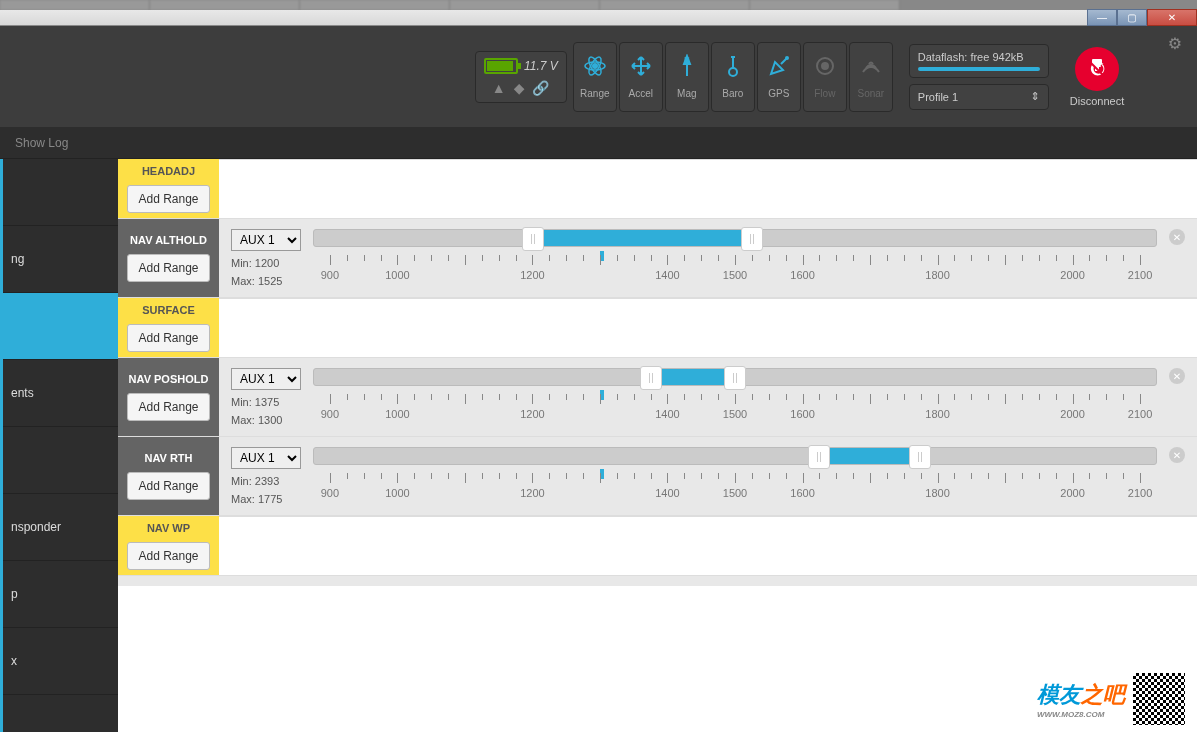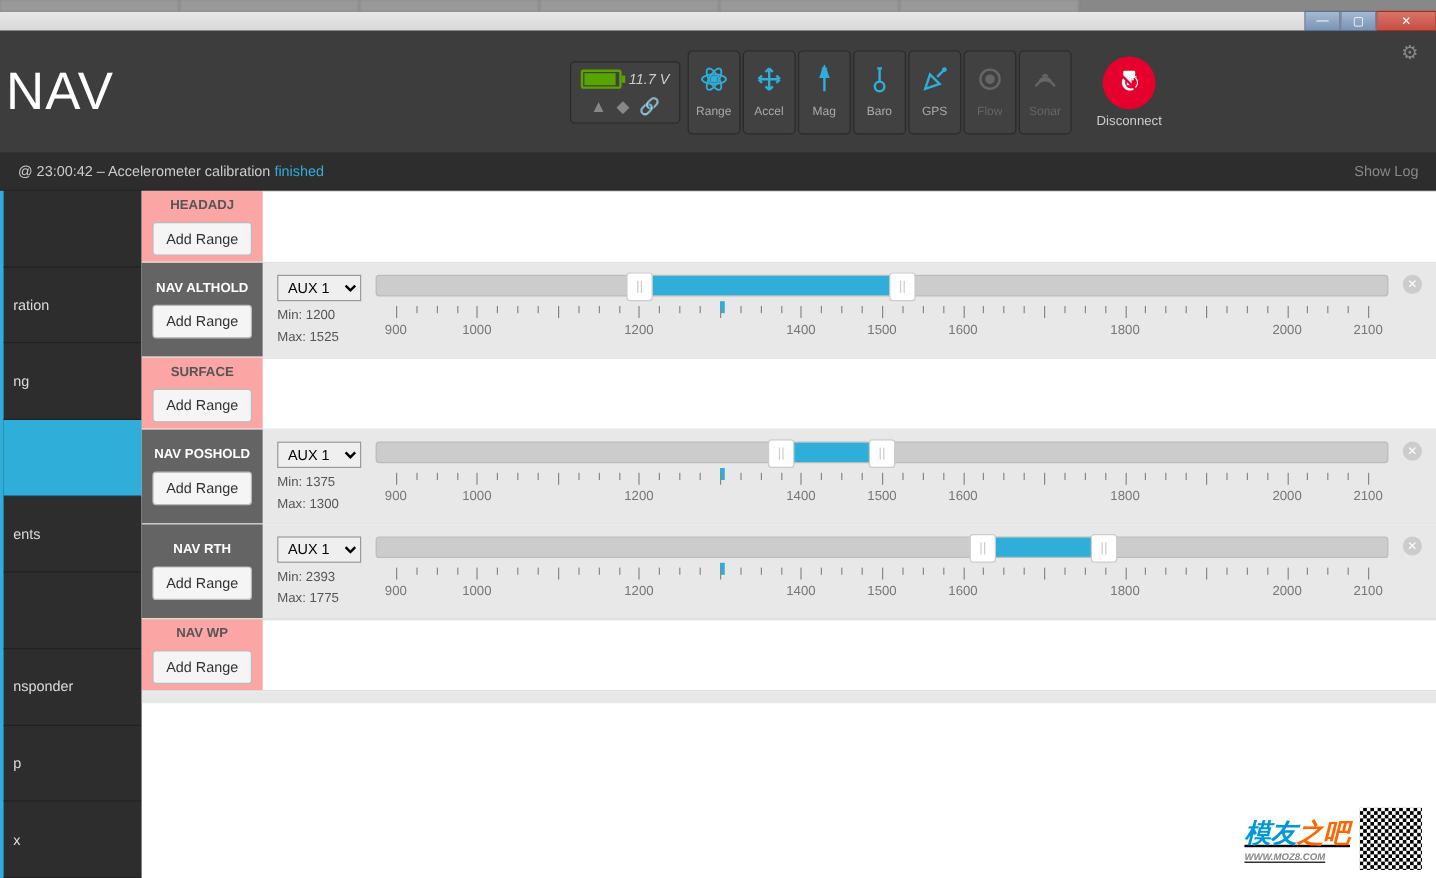--- a/index.html
+++ b/index.html
@@ -64,21 +64,21 @@
 .side-item.active { background: #2faed9; position: relative; }
 
 .content { flex: 1; background: #fff; overflow-y: auto; position: relative; }
 .content::-webkit-scrollbar { width: 16px; }
 .content::-webkit-scrollbar-track { background: #f0f0f0; }
 .content::-webkit-scrollbar-thumb { background: #c0c0c0; }
 
 .mode-block { display: flex; border-bottom: 1px solid #ddd; min-height: 60px; }
 .mode-block.simple { height: 60px; }
 .mode-label-col { width: 101px; background: #646464; display: flex; flex-direction: column; align-items: center; justify-content: center; gap: 8px; padding: 6px 4px; }
-.mode-label-col.light { background: #fca5a5; }
+.mode-label-col.light { background: #fde047; }
 .mode-name { color: #fff; font-size: 11px; font-weight: bold; text-align: center; }
 .mode-label-col.light .mode-name { color: #555; }
 .mode-btn { background: #f5f5f5; border: 1px solid #bbb; border-radius: 3px; padding: 6px 10px; font-size: 12px; color: #333; cursor: pointer; white-space: nowrap; }
 
 .range-body { flex: 1; background: #e8e8e8; padding: 10px 40px 10px 12px; position: relative; display: flex; gap: 12px; }
 .mode-label-col.light + .range-body, .simple .range-body { background: #fff; }
 .simple .range-body { border-top: 1px solid #ddd; }
 
 .aux-col { display: flex; flex-direction: column; gap: 6px; font-size: 11px; color: #555; width: 70px; }
 .aux-sel { border: 1px solid #999; background: #efefef; padding: 2px 4px; font-size: 12px; cursor: pointer; }
@@ -89,21 +89,21 @@
 .handle { position: absolute; top: -3px; width: 22px; height: 24px; background: #fff; border: 1px solid #ccc; border-radius: 3px; cursor: grab; display: flex; align-items: center; justify-content: center; gap: 2px; }
 .handle::before, .handle::after { content: ""; width: 1px; height: 10px; background: #ccc; }
 .marker { position: absolute; top: 22px; width: 4px; height: 10px; background: #2faed9; }
 .ticks { position: relative; height: 16px; margin-top: 8px; }
 .tick { position: absolute; width: 1px; height: 6px; background: #888; top: 0; }
 .tick.major { height: 10px; }
 .tick-lbl { position: absolute; top: 14px; font-size: 11px; color: #777; transform: translateX(-50%); }
 
 .close-x { position: absolute; right: 12px; top: 10px; width: 16px; height: 16px; border-radius: 50%; background: #ccc; color: #fff; font-size: 10px; display: flex; align-items: center; justify-content: center; cursor: pointer; }
 
-.watermark { position: absolute; right: 10px; bottom: 5px; display: flex; align-items: center; gap: 6px; text-decoration: underline; }
+.watermark { position: absolute; right: 10px; bottom: 5px; display: flex; align-items: center; gap: 6px; }
 .watermark .logo-wm { font-family: "SimHei", sans-serif; }
 .qr { width: 56px; height: 56px; background: repeating-conic-gradient(#000 0 25%, #fff 0 50%) 0 0/6px 6px; border: 2px solid #fff; }
 
 
 .sensor svg { width: 24px; height: 24px; }
 </style>
 </head>
 <body>
 
 <div class="browser-tabs">
@@ -118,21 +118,20 @@
   <div class="window-controls">
     <div class="win-btn win-min">—</div>
     <div class="win-btn win-max">▢</div>
     <div class="win-btn win-close">✕</div>
   </div>
 </div>
 
 <div class="dark-header">
   <span class="gear-icon">⚙</span>
   <div class="logo-area">
-    <div class="logo-text">NAV</div>
   </div>
   <div class="status-cluster">
     <div class="battery-box">
       <div class="battery-row">
         <div class="battery-icon">
             <div class="battery-fill"></div>
           </div>
         <span class="battery-volt">11.7 V</span>
       </div>
       <div class="warn-row">
@@ -185,47 +184,51 @@
             </svg></span>
           <span class="lbl">Flow</span>
         </div>
         <div class="sensor off">
           <span class="icon"><svg viewBox="0 0 24 24" fill="none" stroke="currentColor" stroke-width="2">
               <path d="M4 18c2-3 5-5 8-5s6 2 8 5M7 14c1.5-2 3-3 5-3s3.5 1 5 3M10 10c.7-1 1.3-1.5 2-1.5s1.3.5 2 1.5"></path>
             </svg></span>
           <span class="lbl">Sonar</span>
         </div>
       </div>
+    <div class="dataflash">
+      <div class="df-box">
+        <span>Dataflash: free 942kB</span>
+        <div class="df-bar"></div>
+      </div>
+      <div class="profile-sel">
+        <span>Profile 1</span>
+          <span>⇕</span>
+      </div>
+    </div>
     <div class="disconnect">
       <div class="disc-circle">
         <svg viewBox="0 0 24 24" fill="#fff">
             <path d="M16 4h-2v7h2V4zm3 3l-2 2c1 1 2 2.5 2 4 0 3-2.5 5.5-5.5 5.5S8 16 8 13c0-1.5 1-3 2-4L8 7c-2 1.5-3 4-3 6 0 4 3.5 7.5 7.5 7.5S20 17 20 13c0-2-1-4.5-3-6z" transform="scale(0.9) translate(1.5 0)"></path>
             <rect x="7" y="2" width="10" height="6" rx="1" fill="#fff"></rect>
             <rect x="10" y="8" width="4" height="6" fill="#fff"></rect>
             <path d="M3 3 L21 21" stroke="#e6002e" stroke-width="2"></path>
           </svg>
       </div>
       <span class="disc-lbl">Disconnect</span>
     </div>
   </div>
 </div>
 
 <div class="log-bar">
-  <div class="log-left">
-    <span>@ <span>23:00:42</span> – </span>
-    <span>Accelerometer calibration</span>
-    <span class="finished"> </span><span class="finished">finished</span>
-  </div>
   <div class="log-right">Show Log</div>
 </div>
 
 <div class="main">
   <div class="sidebar" id="sidebar">
       <div class="side-item"></div>
-      <div class="side-item">ration</div>
       <div class="side-item">ng</div>
       <div class="side-item active"></div>
       <div class="side-item">ents</div>
       <div class="side-item"></div>
       <div class="side-item">nsponder</div>
       <div class="side-item">p</div>
       <div class="side-item">x</div>
     </div>
   <div class="content" id="content">
       <div class="mode-block simple">

